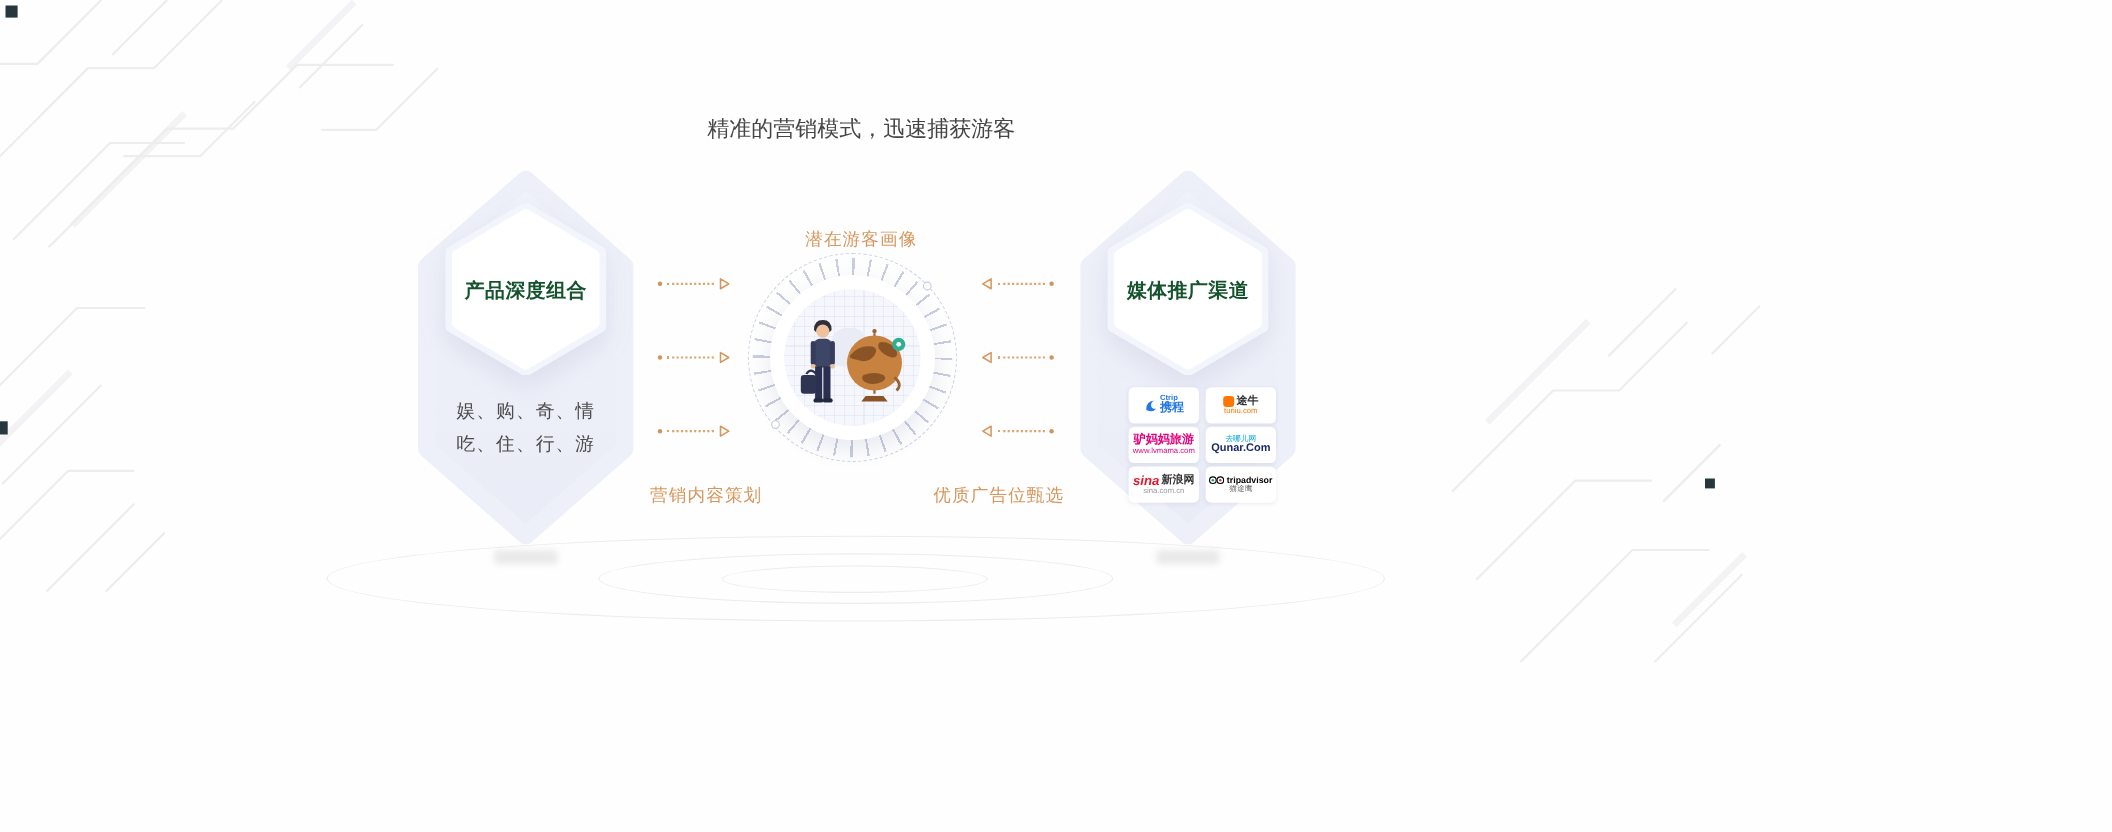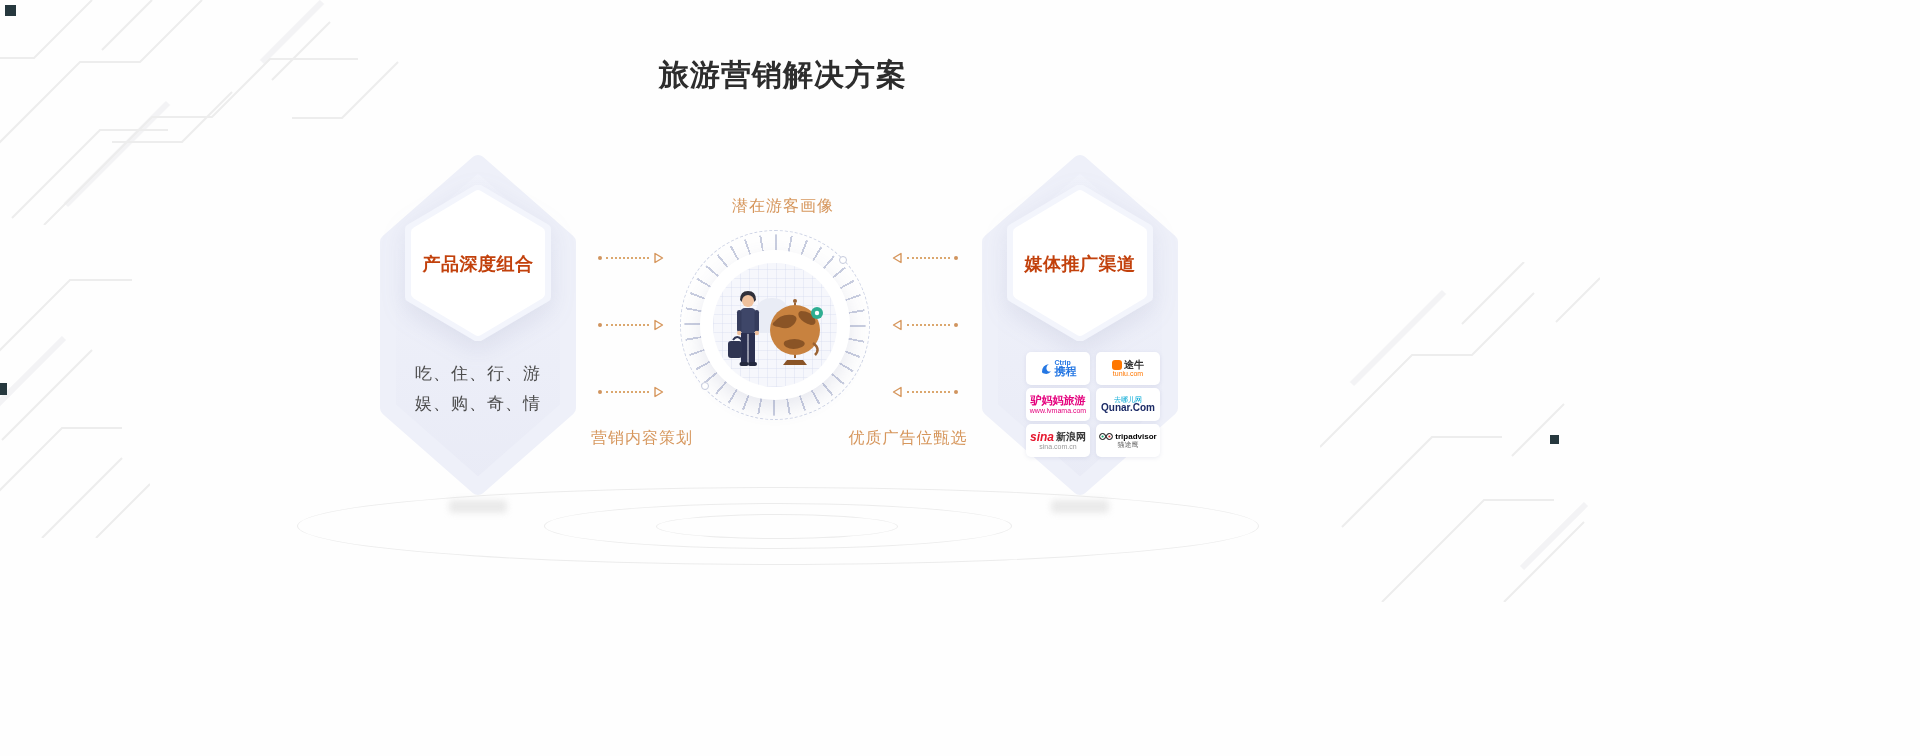--- a/index.html
+++ b/index.html
@@ -16,21 +16,21 @@
   .page-title{position:absolute;top:55px;left:783px;transform:translateX(-50%);
       font-size:30px;font-weight:700;color:#2d2d2d;white-space:nowrap;letter-spacing:1px;}
   .page-subtitle{position:absolute;top:104px;left:783px;transform:translateX(-50%);
       font-size:20px;color:#454545;white-space:nowrap;}
 
   
   .hexcard{position:absolute;width:196px;height:340px;}
   .hex-bg{position:absolute;left:0;top:0;}
   .hex-top{position:absolute;left:23px;top:30px;filter:drop-shadow(0 8px 12px rgba(90,100,150,.12));}
   .hex-title{position:absolute;left:0;right:0;top:97px;text-align:center;
-      font-size:18px;font-weight:700;color:#c2410c;letter-spacing:.5px;}
+      font-size:18px;font-weight:700;color:#14532d;letter-spacing:.5px;}
   .card-lines{position:absolute;left:0;right:0;top:204px;text-align:center;
       font-size:17px;line-height:30px;color:#4c4c4c;letter-spacing:1px;}
 
   
   .logo-grid{position:absolute;left:44px;top:197px;display:grid;
       grid-template-columns:64px 64px;grid-auto-rows:33px;gap:3px 6px;}
   .logo-tile{background:#fff;border-radius:5px;box-shadow:0 1px 4px rgba(120,130,170,.14);
       display:flex;flex-direction:column;align-items:center;justify-content:center;
       line-height:1.05;overflow:hidden;}
   .lrow{display:flex;align-items:center;gap:2px;}
@@ -67,21 +67,21 @@
   .ring-dot{position:absolute;width:6px;height:6px;border-radius:50%;background:#fff;border:1.5px solid #c6cbdd;}
 
   
   .connector{position:absolute;width:66px;height:12px;display:flex;align-items:center;}
   .c-dot{width:4px;height:4px;border-radius:50%;background:#d0945e;flex:0 0 auto;}
   .c-line{flex:1;border-top:2px dotted #dba76e;margin:0 4px;height:0;}
   .c-tri{flex:0 0 auto;display:block;}
 
   
   .flow-label{position:absolute;transform:translateX(-50%);font-size:16px;color:#d6965c;
-      white-space:nowrap;letter-spacing:1px;}
+      white-space:nowrap;letter-spacing:1px;margin-top:12px;}
 
   
   .ellipse{position:absolute;border:1px solid #ececec;border-radius:50%;}
   .tip-shadow{position:absolute;width:58px;height:13px;background:#d9d9d9;opacity:.55;
       filter:blur(3px);border-radius:4px;}
 </style>
 </head>
 <body>
 
 <div class="stage">
@@ -123,40 +123,40 @@
   <div class="decor-square" style="left:5px;top:5px;width:11px;height:11px;"></div>
   <div class="decor-square" style="left:-5px;top:383px;width:12px;height:12px;"></div>
   <div class="decor-square" style="left:1550px;top:435px;width:9px;height:9px;"></div>
 
   <div class="ellipse" style="left:297px;top:487px;width:960px;height:76px;"></div>
   <div class="ellipse" style="left:544px;top:503px;width:466px;height:44px;"></div>
   <div class="ellipse" style="left:656px;top:514px;width:240px;height:23px;"></div>
   <div class="tip-shadow" style="left:449px;top:500px;"></div>
   <div class="tip-shadow" style="left:1051px;top:500px;"></div>
 
-  <div class="page-title">旅游营销解决方案</div>
+  <div class="page-subtitle">精准的营销模式，迅速捕获游客</div>
 
   <div class="hexcard" style="left:380px;top:155px;">
     <svg class="hex-bg" width="196" height="340" viewBox="0 0 196 340">
       <defs>
         <linearGradient id="hexgrad-l" x1="0" y1="0" x2="0" y2="1">
           <stop offset="0" stop-color="#f1f3fb"></stop>
           <stop offset="1" stop-color="#e9ebf6"></stop>
         </linearGradient>
       </defs>
       <polygon points="98,8 188,87 188,253 98,332 8,253 8,87" fill="url(#hexgrad-l)" stroke="#eef0f9" stroke-width="16" stroke-linejoin="round"></polygon>
     </svg>
     <svg class="hex-top" width="150" height="156" viewBox="0 0 150 156">
       <polygon points="75,4 143,44 143,112 75,152 7,112 7,44" fill="#f3f5fc" stroke="#f3f5fc" stroke-width="10" stroke-linejoin="round"></polygon>
       <polygon points="75,10 137,47 137,109 75,146 13,109 13,47" fill="#ffffff" stroke="#ffffff" stroke-width="10" stroke-linejoin="round"></polygon>
     </svg>
     <div class="hex-title">产品深度组合</div>
     <div class="card-lines">
+      <div>娱、购、奇、情</div>
       <div>吃、住、行、游</div>
-      <div>娱、购、奇、情</div>
     </div>
   </div>
 
   <div class="hexcard" style="left:982px;top:155px;">
     <svg class="hex-bg" width="196" height="340" viewBox="0 0 196 340">
       <defs>
         <linearGradient id="hexgrad-r" x1="0" y1="0" x2="0" y2="1">
           <stop offset="0" stop-color="#f1f3fb"></stop>
           <stop offset="1" stop-color="#e9ebf6"></stop>
         </linearGradient>

